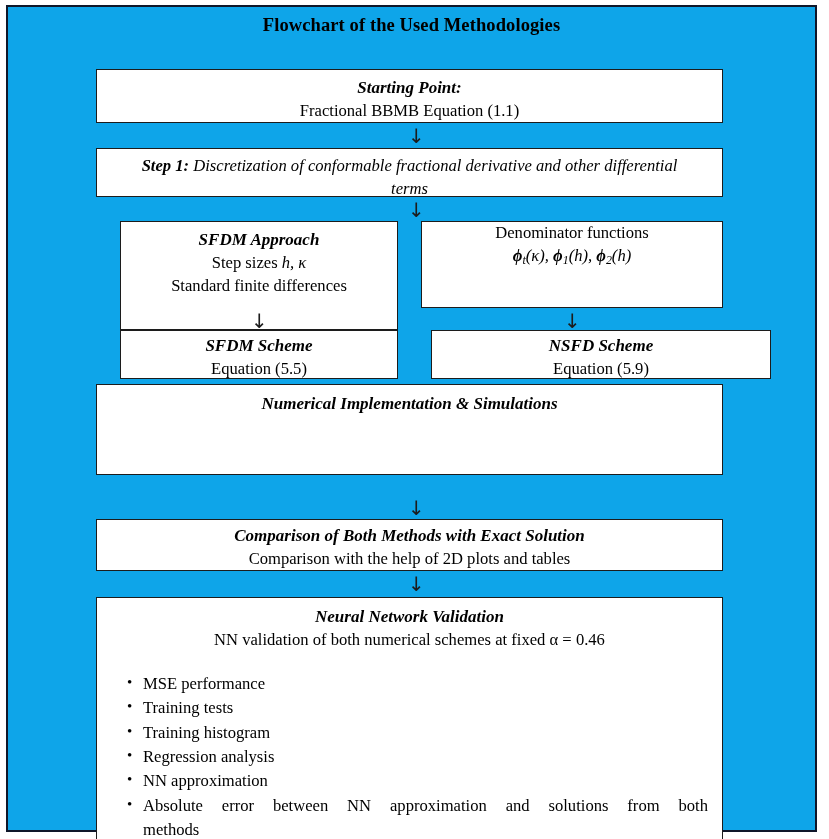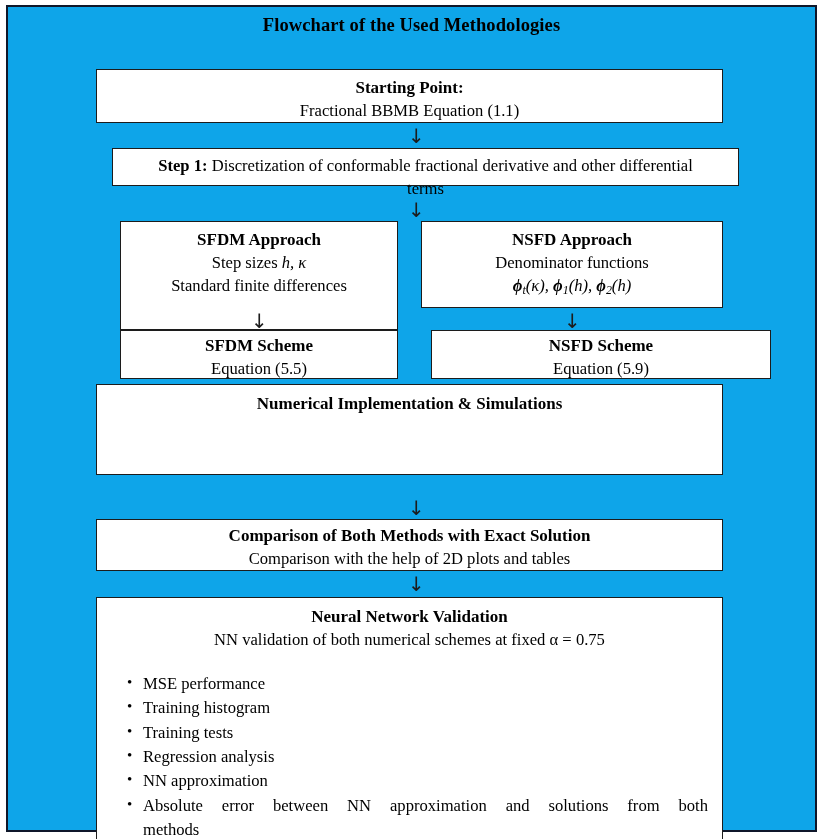--- a/index.html
+++ b/index.html
@@ -52,20 +52,21 @@
     font-weight: bold;
     font-size: 17px;
     line-height: 1.35;
   }
   .box .ln {
     font-size: 16.6px;
     line-height: 1.38;
   }
   .pad {
     padding-top: 7px;
+    font-style: italic;
   }
 
   i.m { font-style: italic; font-family: "Liberation Serif", serif; }
   .sub { font-size: 0.72em; vertical-align: -0.25em; }
 
   .arrow {
     position: absolute;
     width: 16px;
     text-align: center;
     font-size: 20px;
@@ -106,38 +107,37 @@
 
   <div class="stack">
 
     <div class="box" style="left:88px; top:33px; width:627px; height:54px;">
       <div class="hd pad">Starting Point:</div>
       <div class="ln">Fractional BBMB Equation (1.1)</div>
     </div>
 
     <div class="arrow" style="left:400px; top:90px;">↓</div>
 
-    <div class="box" style="left:104px; top:112px; width:627px; height:38px;">
+    <div class="box" style="left:88px; top:112px; width:627px; height:49px;">
       <div class="ln pad" style="padding-left:28px; padding-right:28px; padding-top:6px;">
         <b>Step 1:</b><span> Discretization of conformable fractional derivative and other differential terms</span>
       </div>
     </div>
 
     <div class="arrow" style="left:400px; top:164px;">↓</div>
 
     <div class="box" style="left:112px; top:185px; width:278px; height:109px;">
       <div class="hd pad">SFDM Approach</div>
       <div class="ln">
         <span>Step sizes </span><i class="m">h, κ</i>
       </div>
       <div class="ln">Standard finite differences</div>
     </div>
 
     <div class="box" style="left:413px; top:185px; width:302px; height:87px;">
-      <div class="hd pad">NSFD Approach</div>
       <div class="ln">Denominator functions</div>
       <div class="ln">
         <i class="m"><b>ϕ</b><span class="sub"><i>t</i></span>(κ),&nbsp;<b>ϕ</b><span class="sub">1</span>(h),&nbsp;<b>ϕ</b><span class="sub">2</span>(h)</i>
       </div>
     </div>
 
     <div class="arrow" style="left:243px; top:275px;">↓</div>
     <div class="arrow" style="left:556px; top:275px;">↓</div>
 
     <div class="box" style="left:112px; top:294px; width:278px; height:49px;">
@@ -161,26 +161,26 @@
 
     <div class="box" style="left:88px; top:483px; width:627px; height:52px;">
       <div class="hd pad" style="padding-top:5px;">Comparison of Both Methods with Exact Solution</div>
       <div class="ln">Comparison with the help of 2D plots and tables</div>
     </div>
 
     <div class="arrow" style="left:400px; top:538px;">↓</div>
 
     <div class="box" style="left:88px; top:561px; width:627px; height:260px;">
       <div class="hd pad" style="padding-top:8px;">Neural Network Validation</div>
-      <div class="ln">NN validation of both numerical schemes at fixed α = 0.75</div>
+      <div class="ln">NN validation of both numerical schemes at fixed α = 0.46</div>
 
       <ul class="blist" style="margin:20px 0 0 26px; padding-right:14px;">
         <li><span>MSE performance</span></li>
+        <li><span>Training tests</span></li>
         <li><span>Training histogram</span></li>
-        <li><span>Training tests</span></li>
         <li><span>Regression analysis</span></li>
         <li><span>NN approximation</span></li>
         <li class="just">
           <span style="text-align:justify; text-align-last:justify;">Absolute error between NN approximation and solutions from both</span>
           <span style="text-align:left;">methods</span>
         </li>
       </ul>
     </div>
 
   </div>

